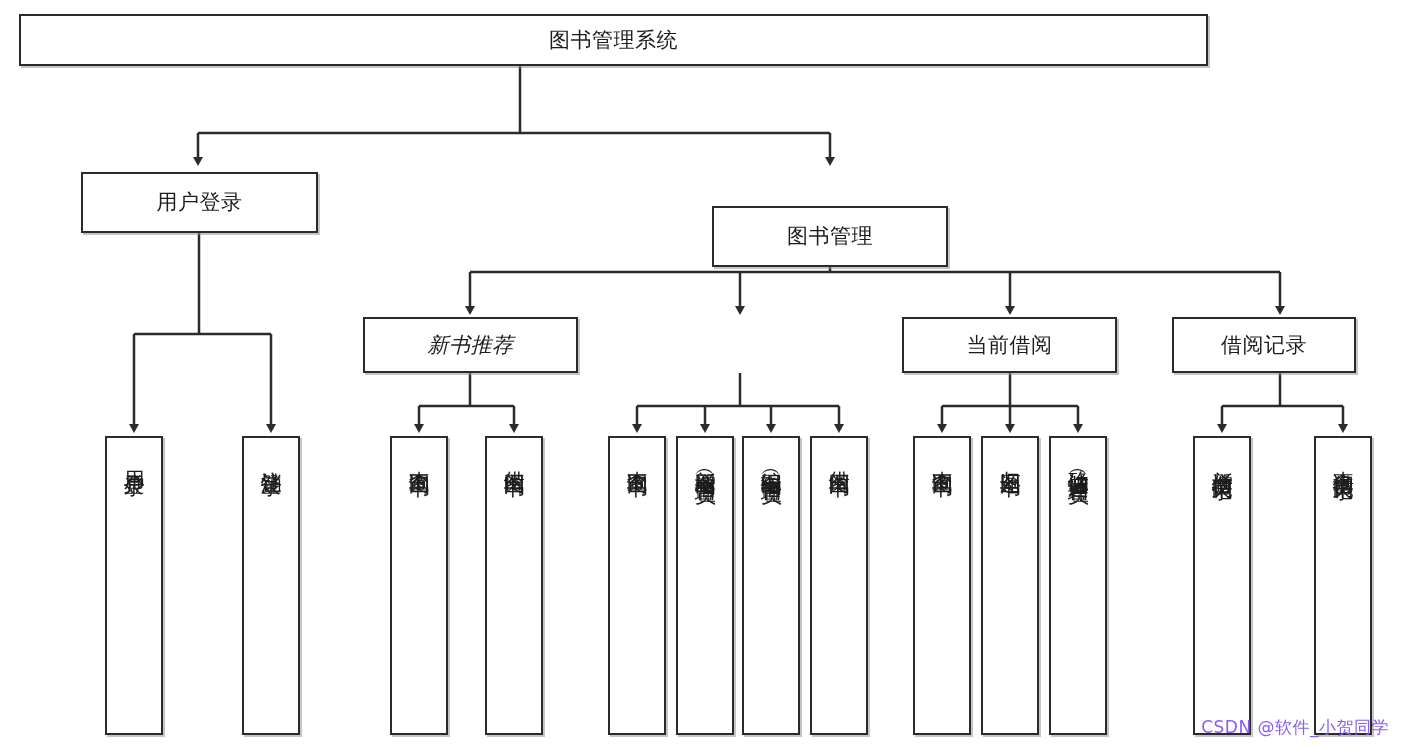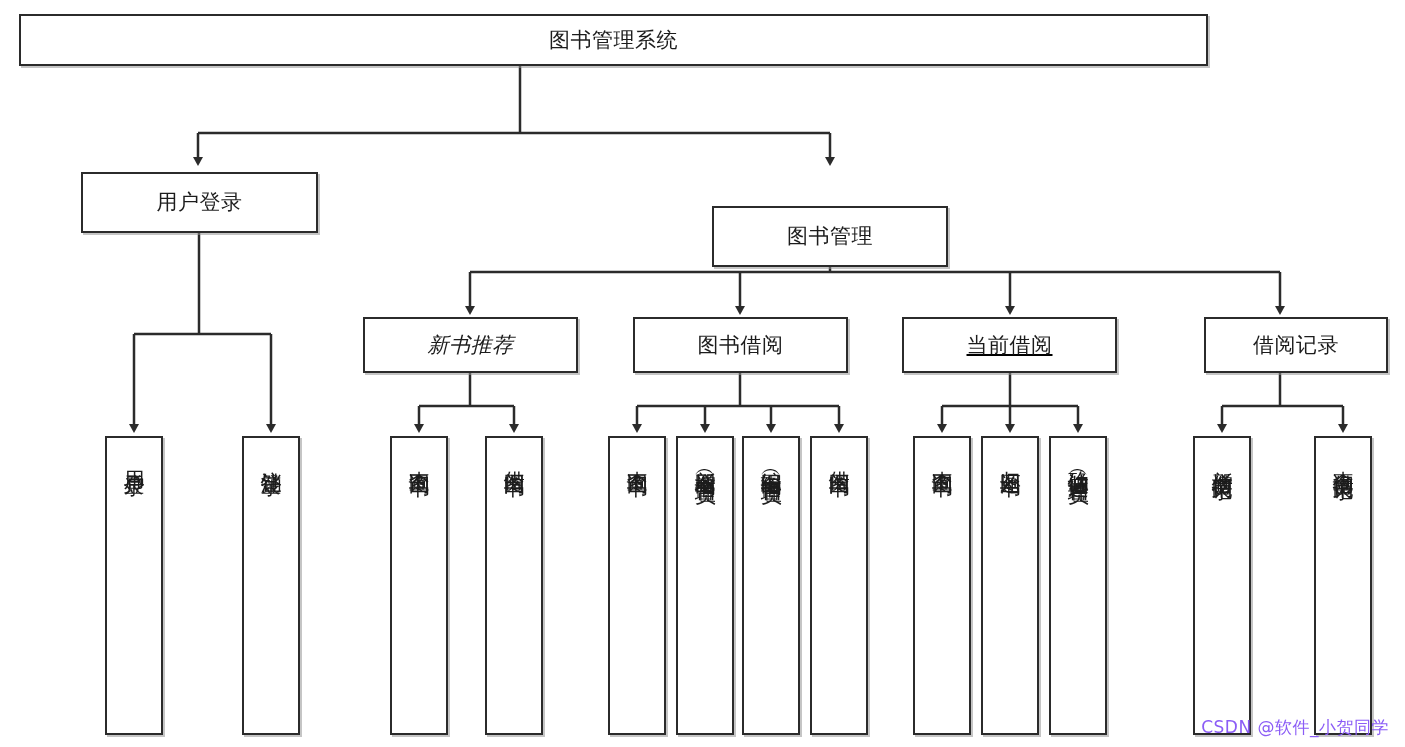--- a/index.html
+++ b/index.html
@@ -135,29 +135,26 @@
   </div>
 
   <div class="node horizontal" style="left:712px; top:171px; width:236px; height:61px;margin-top:35px;">
     <span class="label">图书管理</span>
   </div>
 
   <div class="node horizontal" style="left:363px; top:317px; width:215px; height:56px;font-style:italic;">
     <span class="label">新书推荐</span>
   </div>
 
-  <div class="node horizontal" style="left:633px; top:317px; width:215px; height:56px;">
-    <span class="label">图书借阅</span>
-  </div>
-
-  <div class="node horizontal" style="left:902px; top:317px; width:215px; height:56px;text-decoration:underline;">
+
+  <div class="node horizontal" style="left:902px; top:317px; width:215px; height:56px;">
     <span class="label">当前借阅</span>
   </div>
 
-  <div class="node horizontal" style="left:1204px; top:317px; width:184px; height:56px;">
+  <div class="node horizontal" style="left:1172px; top:317px; width:184px; height:56px;">
     <span class="label">借阅记录</span>
   </div>
 
   <div class="node vertical" style="left:105px; top:436px; width:58px; height:299px;">
     <span class="label">用户登录</span>
   </div>
 
   <div class="node vertical" style="left:242px; top:436px; width:58px; height:299px;">
     <span class="label">注销登录</span>
   </div>

